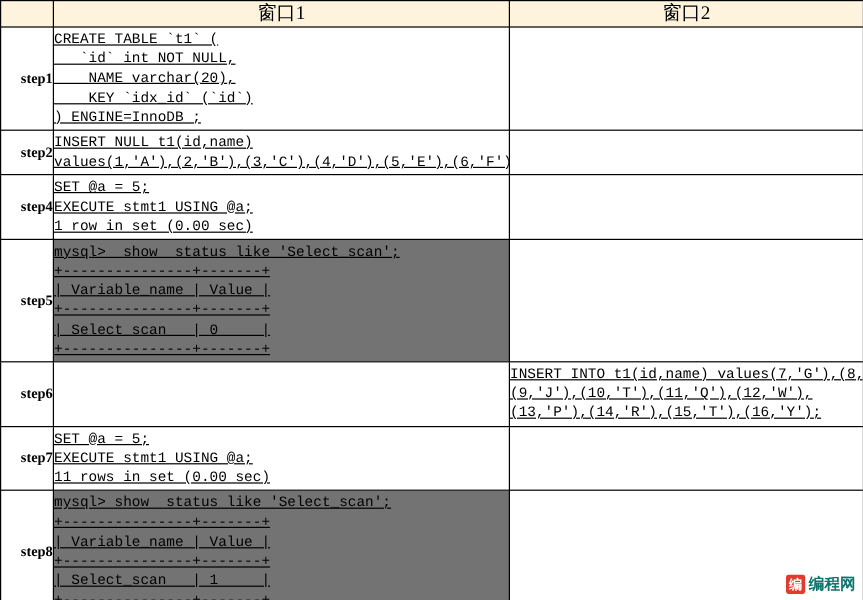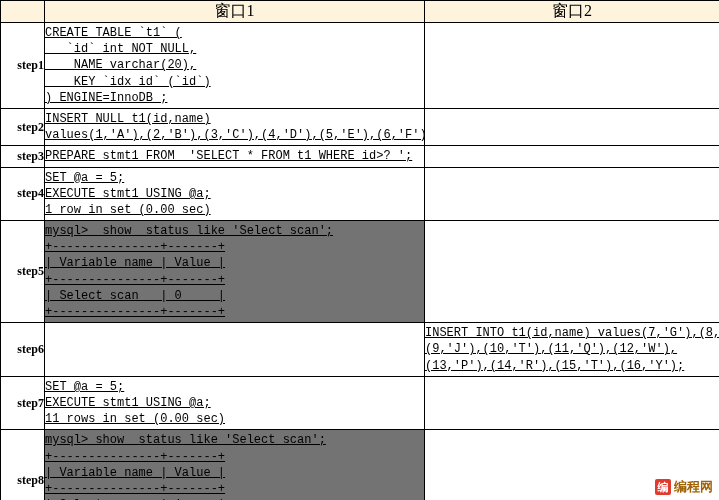--- a/index.html
+++ b/index.html
@@ -8,21 +8,21 @@
     th, td { border: 1px solid #000; vertical-align: top; }
     th { background: #fef4dd; font-weight: normal; text-align: center; padding: 0 0; font-size: 16px; }
     .step-col { width: 44px; }
     .w1-col { width: 380px; }
     .w2-col { width: 295px; }
     td.step { font-weight: bold; text-align: right; vertical-align: middle; padding-left: 12px; font-size: 12px; }
     td.content { padding: 2px 0; font-family: "Courier New", monospace; font-size: 12px; line-height: 1.35; white-space: pre; overflow: hidden; text-decoration: underline; }
     .pink { background: #737373; }
     .logo { position: fixed; bottom: 4px; right: 6px; display: flex; align-items: center; gap: 3px; }
     .logo-box { background: #e13a2f; color: #fff; font-weight: bold; width: 16px; height: 16px; display: flex; align-items: center; justify-content: center; font-size: 11px; border-radius: 2px; }
-    .logo-text { font-family: sans-serif; font-size: 13px; color: #a16207; font-weight: bold; }
+    .logo-text { font-family: sans-serif; font-size: 13px; color: #0f766e; font-weight: bold; }
   </style>
 </head>
 <body>
 
 <table>
   <colgroup>
     <col class="step-col">
       <col class="w1-col">
       <col class="w2-col">
   </colgroup>
@@ -40,25 +40,20 @@
    `id` int NOT NULL,
     NAME varchar(20),
     KEY `idx_id` (`id`)
 ) ENGINE=InnoDB ;</td>
         <td class="content"></td>
       </tr>
       <tr>
         <td class="step">step2</td>
         <td class="content">INSERT NULL t1(id,name)
 values(1,'A'),(2,'B'),(3,'C'),(4,'D'),(5,'E'),(6,'F');</td>
-        <td class="content"></td>
-      </tr>
-      <tr>
-        <td class="step">step3</td>
-        <td class="content">PREPARE stmt1 FROM  'SELECT * FROM t1 WHERE id&gt;? ';</td>
         <td class="content"></td>
       </tr>
       <tr>
         <td class="step">step4</td>
         <td class="content">SET @a = 5;
 EXECUTE stmt1 USING @a;
 1 row in set (0.00 sec)</td>
         <td class="content"></td>
       </tr>
       <tr>

